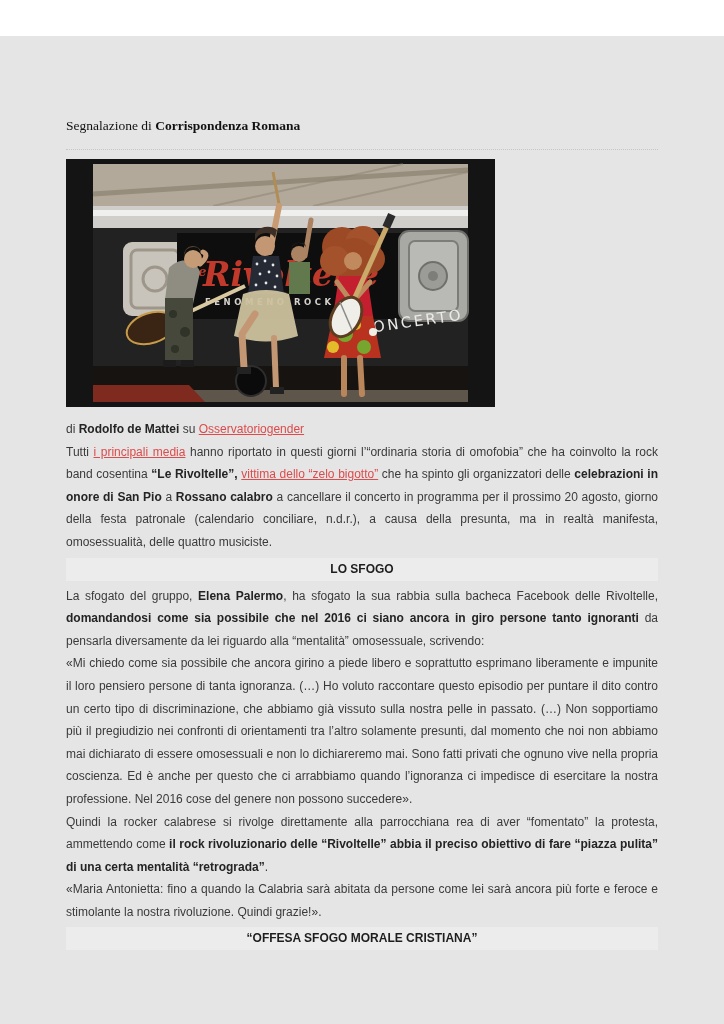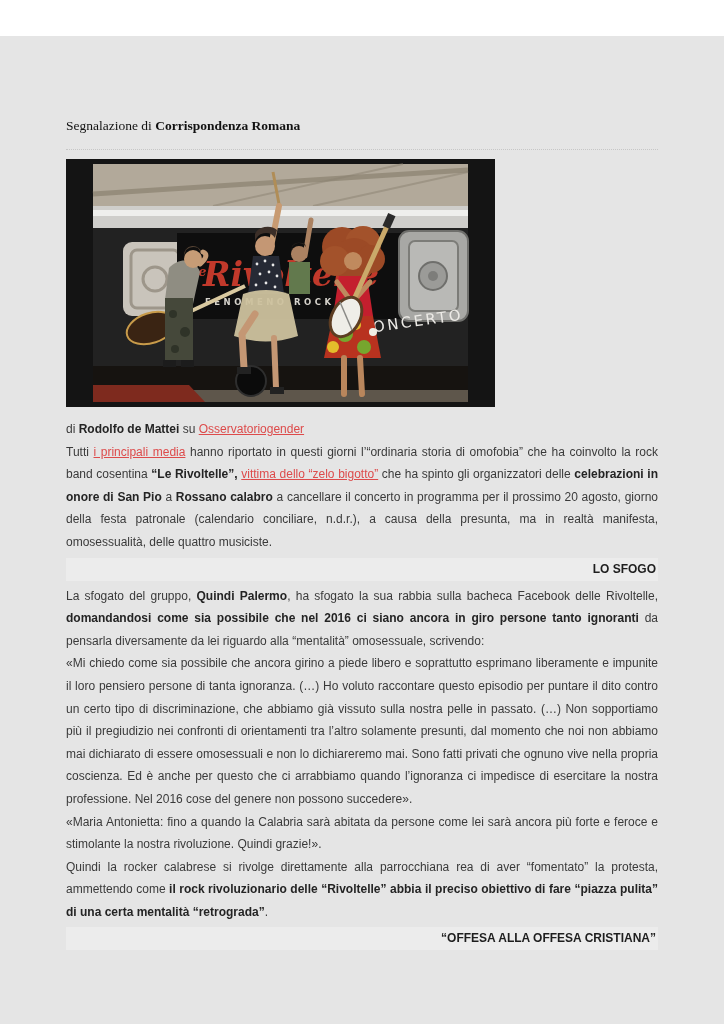--- a/index.html
+++ b/index.html
@@ -16,21 +16,21 @@
 
   .photo-block{margin-top:9px;width:429px;height:248px;display:block;}
 
   .article{margin-top:11px;font-size:12px;line-height:22.6px;color:#3a3a3a;text-align:justify;}
   .article p.para{margin:0;}
   .bold{font-weight:bold;color:#242424;}
   .italic{}
   a.inline-link{color:#dd4b4b;text-decoration:underline;cursor:pointer;}
   .section-header{
     background:#ececec;font-weight:bold;color:#1e1e1e;
-    line-height:21px;padding:1px 2px;margin:4px 0;text-align:right;
+    line-height:21px;padding:1px 2px;margin:4px 0;text-align:center;
   }
 
   .bottom-fragment{
     position:absolute;left:66px;bottom:0;width:61px;height:13px;
     background:#4566d0;border-radius:3px 3px 0 0;
   }
 </style>
 </head>
 <body>
 
@@ -152,22 +152,22 @@
           <ellipse cx="253" cy="153" rx="21" ry="14" fill="#efeee8" stroke="#5d3d22" stroke-width="3" transform="rotate(-62 253 153)"></ellipse>
           <line x1="247" y1="138" x2="259" y2="166" stroke="#8a8a86" stroke-width="1.5"></line>
         </g>
       </g>
     </svg>
 
     <div class="article">
         <p class="para"><span>di </span><span class="bold">Rodolfo de Mattei</span><span> su </span><a class="inline-link" href="#">Osservatoriogender</a></p>
         <p class="para"><span>Tutti </span><a class="inline-link" href="#">i principali media</a><span> hanno riportato in questi giorni l’“ordinaria storia di omofobia” che ha coinvolto la rock band cosentina </span><span class="bold">“Le Rivoltelle”,</span><span> </span><a class="inline-link" href="#">vittima dello “zelo bigotto”</a><span> che ha spinto gli organizzatori delle </span><span class="bold">celebrazioni in onore di San Pio</span><span> a </span><span class="bold">Rossano calabro</span><span> a cancellare il concerto in programma per il prossimo 20 agosto, giorno della festa patronale (calendario conciliare, n.d.r.), a causa della presunta, ma in realtà manifesta, omosessualità, delle quattro musiciste.</span></p>
         <div class="section-header">LO SFOGO</div>
-        <p class="para"><span>La sfogato del gruppo, </span><span class="bold">Quindi Palermo</span><span>, ha sfogato la sua rabbia sulla bacheca Facebook delle Rivoltelle, </span><span class="bold">domandandosi come sia possibile che nel 2016 ci siano ancora in giro persone tanto ignoranti</span><span> da pensarla diversamente da lei riguardo alla “mentalità” omosessuale, scrivendo:</span></p>
+        <p class="para"><span>La sfogato del gruppo, </span><span class="bold">Elena Palermo</span><span>, ha sfogato la sua rabbia sulla bacheca Facebook delle Rivoltelle, </span><span class="bold">domandandosi come sia possibile che nel 2016 ci siano ancora in giro persone tanto ignoranti</span><span> da pensarla diversamente da lei riguardo alla “mentalità” omosessuale, scrivendo:</span></p>
         <p class="para italic"><span>«Mi chiedo come sia possibile che ancora girino a piede libero e soprattutto esprimano liberamente e impunite il loro pensiero persone di tanta ignoranza. (…) Ho voluto raccontare questo episodio per puntare il dito contro un certo tipo di discriminazione, che abbiamo già vissuto sulla nostra pelle in passato. (…) Non sopportiamo più il pregiudizio nei confronti di orientamenti tra l’altro solamente presunti, dal momento che noi non abbiamo mai dichiarato di essere omosessuali e non lo dichiareremo mai. Sono fatti privati che ognuno vive nella propria coscienza. Ed è anche per questo che ci arrabbiamo quando l’ignoranza ci impedisce di esercitare la nostra professione. Nel 2016 cose del genere non possono succedere».</span></p>
+        <p class="para"><span>Quindi la rocker calabrese si rivolge direttamente alla parrocchiana rea di aver “fomentato” la protesta, ammettendo come </span><span class="bold">il rock rivoluzionario delle “Rivoltelle” abbia il preciso obiettivo di fare “piazza pulita” di una certa mentalità “retrograda”</span><span>.</span></p>
         <p class="para italic"><span>«Maria Antonietta: fino a quando la Calabria sarà abitata da persone come lei sarà ancora più forte e feroce e stimolante la nostra rivoluzione. Quindi grazie!».</span></p>
-        <p class="para"><span>Quindi la rocker calabrese si rivolge direttamente alla parrocchiana rea di aver “fomentato” la protesta, ammettendo come </span><span class="bold">il rock rivoluzionario delle “Rivoltelle” abbia il preciso obiettivo di fare “piazza pulita” di una certa mentalità “retrograda”</span><span>.</span></p>
-        <div class="section-header">“OFFESA ALLA OFFESA CRISTIANA”</div>
+        <div class="section-header">“OFFESA SFOGO MORALE CRISTIANA”</div>
       </div>
   </div>
 
   <div class="bottom-fragment"></div>
 </div>
 
 </body></html>

